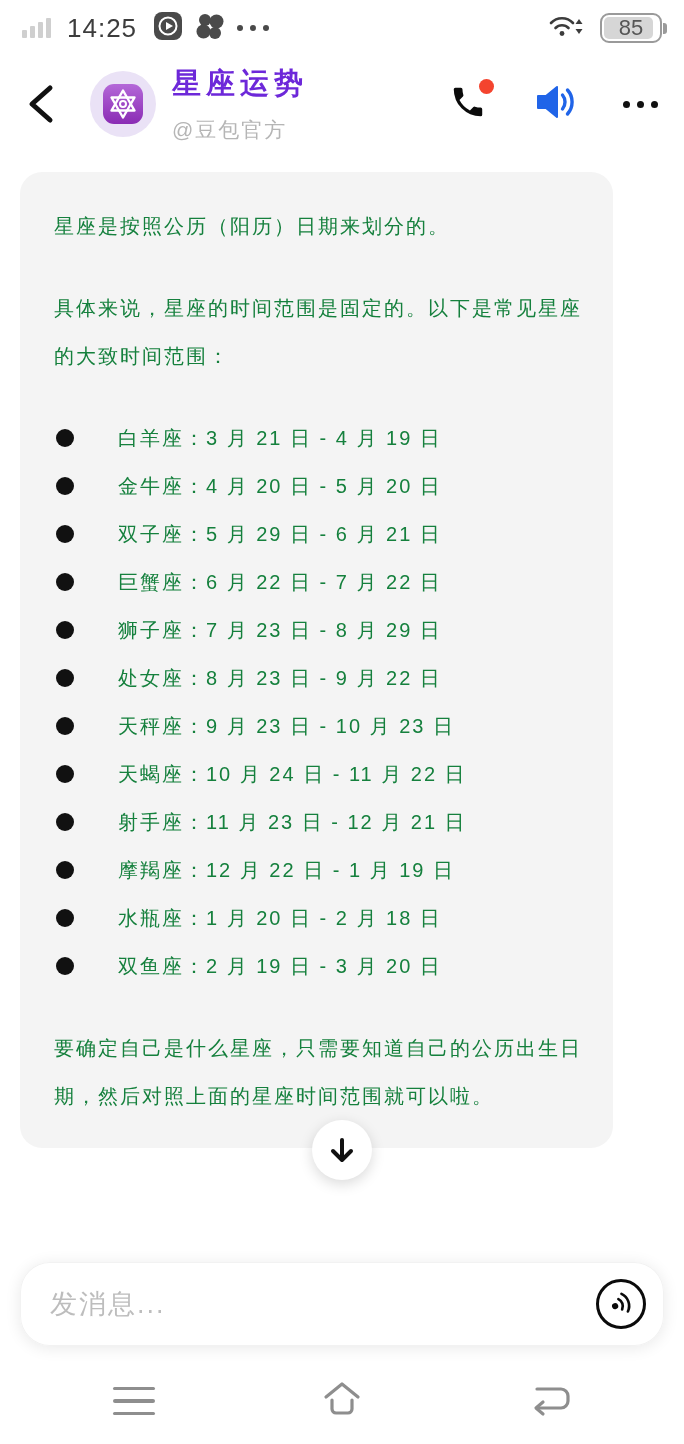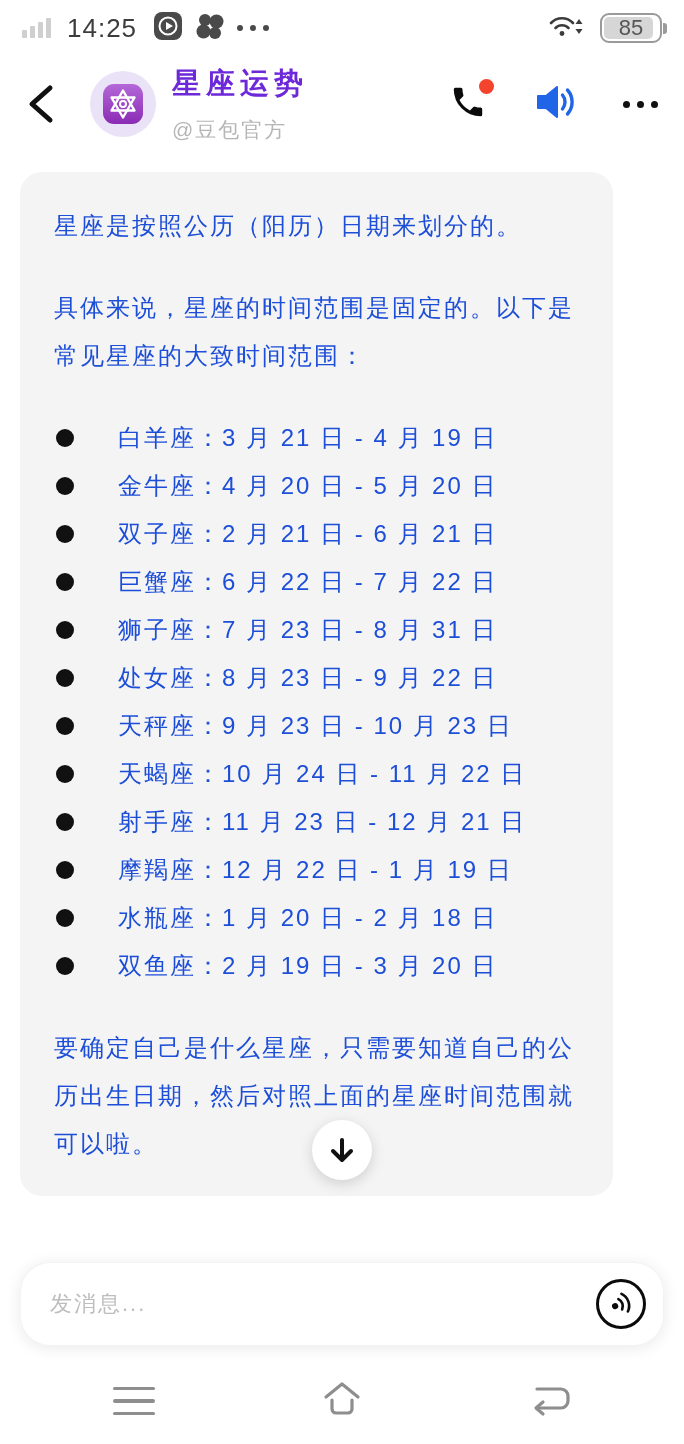--- a/index.html
+++ b/index.html
@@ -49,21 +49,21 @@
   .call-btn { position:relative; }
   .call-badge { position:absolute; top:-4px; right:-7px; width:15px; height:15px; border-radius:50%; background:#f4442e; }
   .hdr-dots i { width:7px; height:7px; border-radius:50%; background:#111; }
 
   
   .chat-area { position:relative; }
   .bubble {
     margin:20px 71px 0 20px;
     background:#f4f4f4; border-radius:22px;
     padding:30px 28px 28px 34px;
-    font-size:24px; color:#1d4ed8; letter-spacing:2px;
+    font-size:20px; color:#15803d; letter-spacing:2px;
   }
   .bubble p { line-height:48px; margin-bottom:34px; }
   .bubble p:last-child { margin-bottom:0; }
   .zodiac { list-style:none; margin:34px 0 34px 0; }
   .zodiac li { display:flex; align-items:center; height:48px;gap:24px; }
   .bullet { width:18px; height:18px; border-radius:50%; background:#111; margin:0 20px 0 2px; flex:0 0 auto; }
 
   .scroll-btn {
     position:absolute; left:312px; top:1120px; width:60px; height:60px;
     background:#fff; border-radius:50%; box-shadow:0 4px 14px rgba(0,0,0,.15);
@@ -72,21 +72,21 @@
 
   
   .input-bar {
     position:absolute; left:20px; right:20px; top:1262px; height:84px;
     background:#fff; border-radius:30px;
     box-shadow:0 2px 16px rgba(0,0,0,.09), 0 0 0 1px #f2f2f2 inset;
     display:flex; align-items:center; padding:0 18px 0 30px;
   }
   .msg-input {
     flex:1; border:none; outline:none; background:transparent;
-    font-size:22px; color:#c2410c; letter-spacing:2px;
+    font-size:27px; color:#c2410c; letter-spacing:2px;
     font-family:"Liberation Sans","DejaVu Sans",sans-serif;
   }
   .msg-input::placeholder { color:#bdbdbd; }
   .voice-btn {
     width:50px; height:50px; border-radius:50%; border:3.5px solid #0b0b0b;
     display:flex; align-items:center; justify-content:center; cursor:pointer; background:#fff;
   }
 
   
   .bottom-nav {
@@ -202,29 +202,29 @@
       <li>
           <span class="bullet"></span>
           <span>白羊座：3 月 21 日 - 4 月 19 日</span>
         </li>
       <li>
           <span class="bullet"></span>
           <span>金牛座：4 月 20 日 - 5 月 20 日</span>
         </li>
       <li>
           <span class="bullet"></span>
-          <span>双子座：2 月 21 日 - 6 月 21 日</span>
+          <span>双子座：5 月 29 日 - 6 月 21 日</span>
         </li>
       <li>
           <span class="bullet"></span>
           <span>巨蟹座：6 月 22 日 - 7 月 22 日</span>
         </li>
       <li>
           <span class="bullet"></span>
-          <span>狮子座：7 月 23 日 - 8 月 31 日</span>
+          <span>狮子座：7 月 23 日 - 8 月 29 日</span>
         </li>
       <li>
           <span class="bullet"></span>
           <span>处女座：8 月 23 日 - 9 月 22 日</span>
         </li>
       <li>
           <span class="bullet"></span>
           <span>天秤座：9 月 23 日 - 10 月 23 日</span>
         </li>
       <li>

